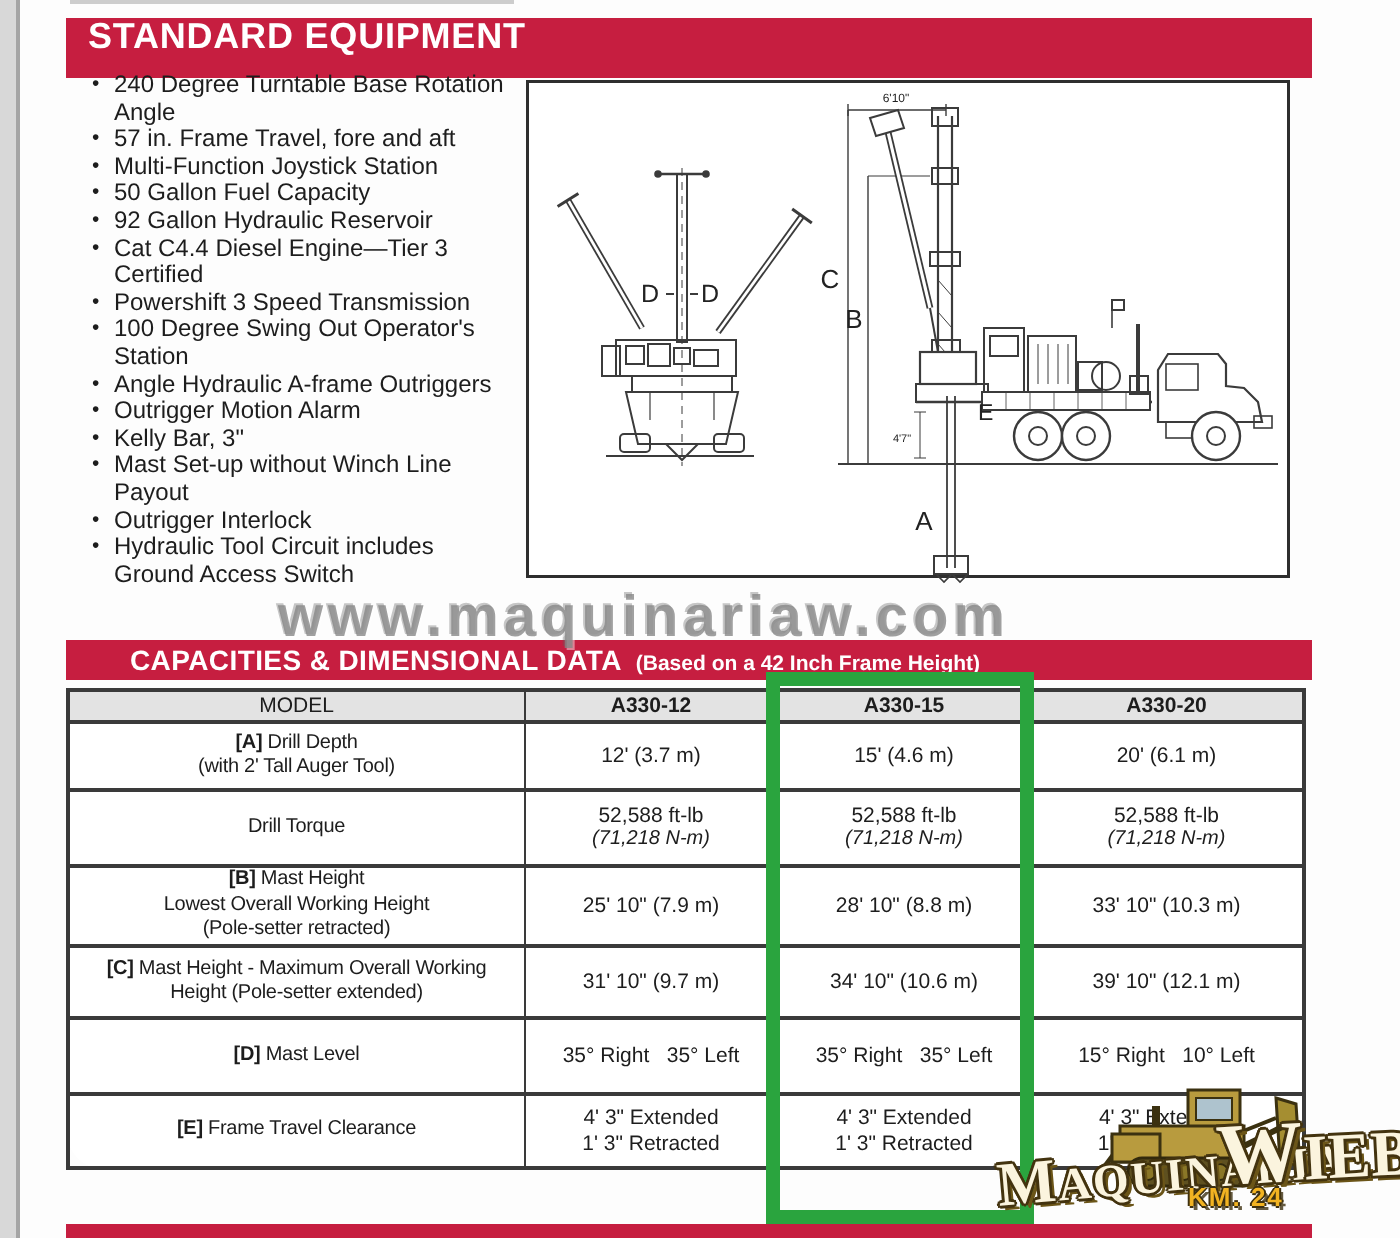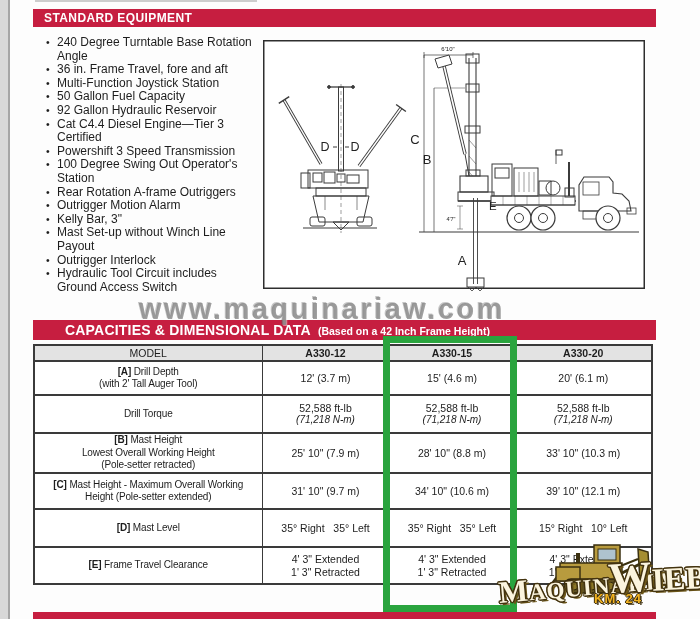--- a/index.html
+++ b/index.html
@@ -10,21 +10,21 @@
   
   .edge-strip{position:absolute;left:0;top:0;width:8px;height:619px;background:#d8d8d8;}
   .edge-line{position:absolute;left:8px;top:0;width:2px;height:619px;background:#a5a5a5;}
   .top-rule{position:absolute;left:35px;top:0;width:222px;height:2px;background:#cdcdcd;}
 
   
   .banner{
     position:absolute;left:33px;width:623px;background:var(--red,#C61E40);
     color:#fff;display:flex;align-items:baseline;padding-left:11px;box-sizing:border-box;
   }
-  .banner-1{top:9px;height:18px;font-size:12px;font-weight:bold;letter-spacing:.4px;line-height:18px;}
+  .banner-1{top:9px;height:30px;font-size:18px;font-weight:bold;letter-spacing:.4px;line-height:18px;}
   .banner-2{top:320px;height:20px;line-height:20px;padding-left:32px;}
   .banner-2 .t1{font-size:14px;font-weight:bold;letter-spacing:.2px;}
   .banner-2 .t2{font-size:10.5px;font-weight:bold;margin-left:7px;}
   .bottom-strip{position:absolute;left:33px;top:612px;width:623px;height:7px;background:var(--red,#C61E40);}
 
   
   .equip-list{
     position:absolute;left:45px;top:36px;width:214px;margin:0;padding:0;list-style:none;
     font-size:12px;line-height:13.6px;color:#1d1d1d;
   }
@@ -94,28 +94,28 @@
   <div class="edge-strip"></div>
   <div class="edge-line"></div>
   <div class="top-rule"></div>
 
   <div class="banner banner-1">
     <span>STANDARD EQUIPMENT</span>
   </div>
 
   <ul class="equip-list">
       <li>240 Degree Turntable Base Rotation Angle</li>
-      <li>36 in. Frame Travel, fore and aft</li>
+      <li>57 in. Frame Travel, fore and aft</li>
       <li>Multi-Function Joystick Station</li>
       <li>50 Gallon Fuel Capacity</li>
       <li>92 Gallon Hydraulic Reservoir</li>
       <li>Cat C4.4 Diesel Engine—Tier 3 Certified</li>
       <li>Powershift 3 Speed Transmission</li>
       <li>100 Degree Swing Out Operator's Station</li>
-      <li>Rear Rotation A-frame Outriggers</li>
+      <li>Angle Hydraulic A-frame Outriggers</li>
       <li>Outrigger Motion Alarm</li>
       <li>Kelly Bar, 3"</li>
       <li>Mast Set-up without Winch Line Payout</li>
       <li>Outrigger Interlock</li>
       <li>Hydraulic Tool Circuit includes Ground Access Switch</li>
     </ul>
 
   <svg class="diagram" viewBox="0 0 382 252">
     <rect x="0.75" y="0.75" width="380.5" height="247.5" fill="#ffffff" stroke="#2e2e2e" stroke-width="1.5"></rect>
     <g stroke="#3b3b3b" fill="none" stroke-width="1">

